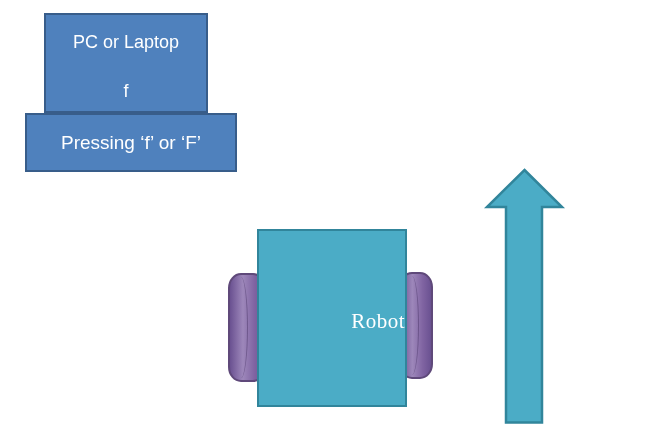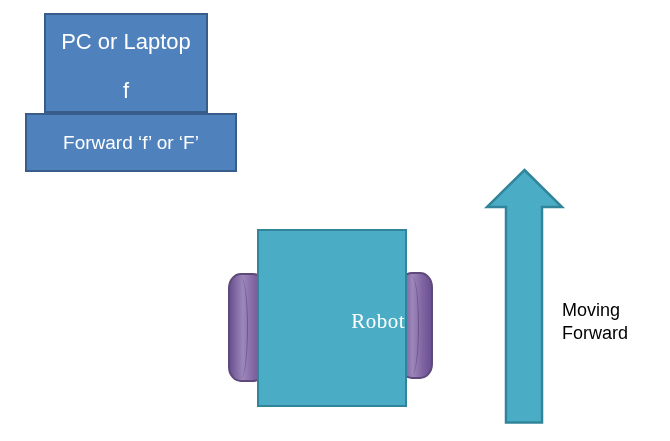--- a/index.html
+++ b/index.html
@@ -20,21 +20,21 @@
     position: absolute;
     box-sizing: border-box;
     background: var(--blue-fill, #4f81bd);
     border: 2px solid var(--blue-border, #385d8a);
     color: var(--label-light, #ffffff);
   }
   .pc-box {
     left: 44px; top: 13px; width: 164px; height: 100px;
     display: flex; flex-direction: column; align-items: center;
     padding-top: 16px; gap: 27px;
-    font-size: 22px; line-height: 22px;
+    font-size: 18px; line-height: 22px;
   }
   .pressing-box {
     left: 25px; top: 113px; width: 212px; height: 59px;
     display: flex; align-items: center; justify-content: center;
     font-size: 19px;
   }
   
   .robot-body {
     position: absolute;
     left: 257px; top: 229px; width: 150px; height: 178px;
@@ -98,32 +98,28 @@
 <body>
 
 <div class="stage">
 
   <div class="blue-box pc-box">
     <div>PC or Laptop</div>
     <div>f</div>
   </div>
 
   <div class="blue-box pressing-box">
-    <div>Forward ‘f’ or ‘F’</div>
+    <div>Pressing ‘f’ or ‘F’</div>
   </div>
 
   <div class="wheel wheel-left"></div>
   <div class="wheel wheel-right"></div>
 
   <div class="robot-body">
     <div class="robot-label">Robot</div>
   </div>
 
   <svg class="arrow-svg" viewBox="0 0 82 259" xmlns="http://www.w3.org/2000/svg">
     <polygon points="40.5,3 78,40 58,40 58,255.5 22,255.5 22,40 3,40"></polygon>
   </svg>
 
-  <div class="moving-label">
-    <div>Moving</div>
-    <div>Forward</div>
-  </div>
 
 </div>
 
 </body></html>

